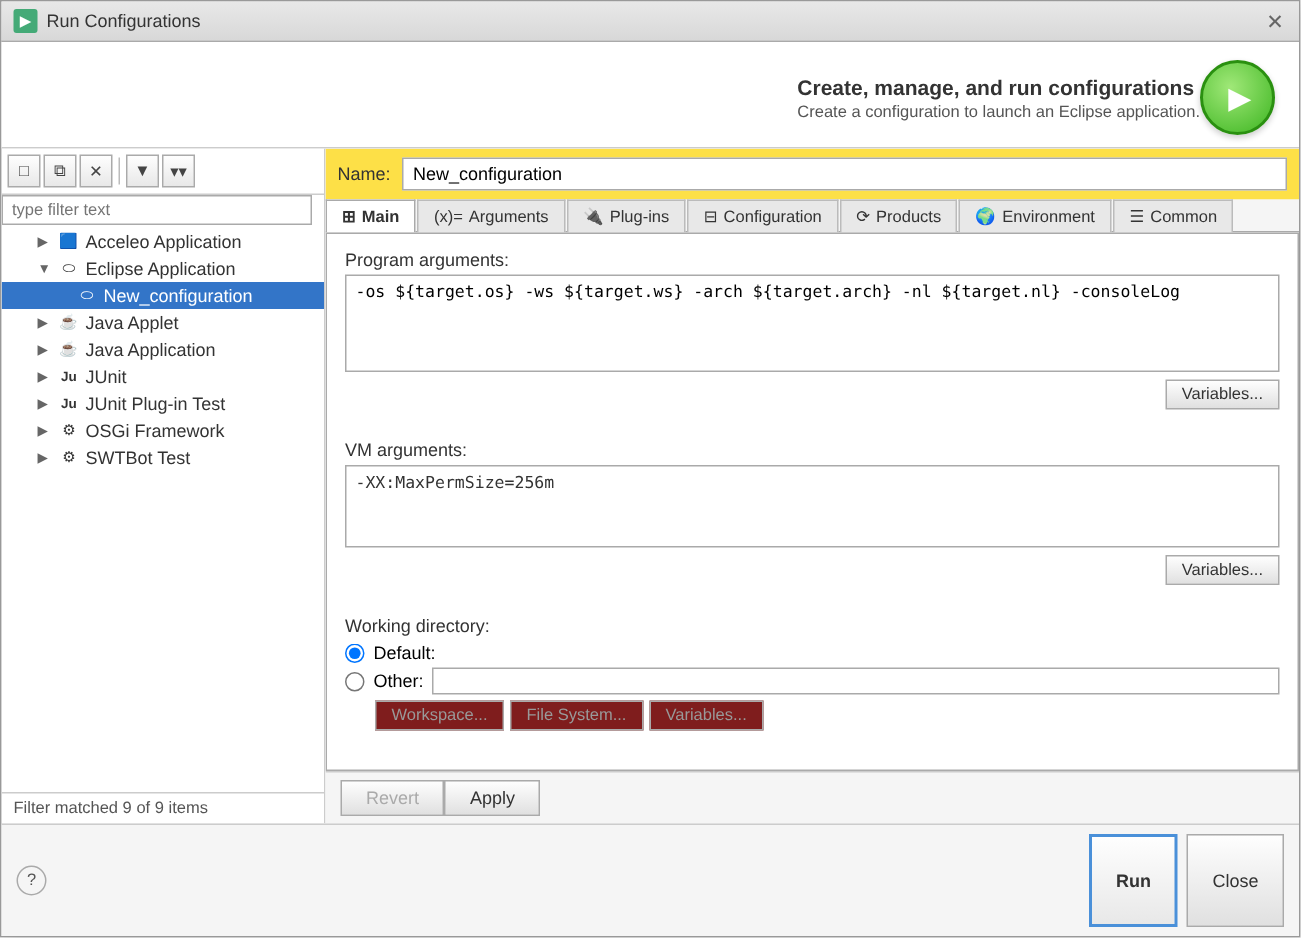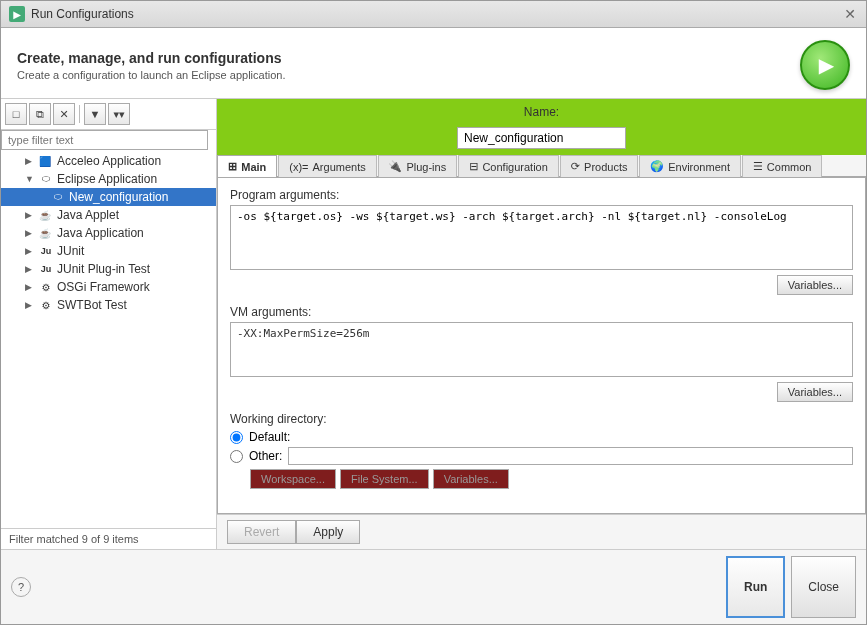--- a/index.html
+++ b/index.html
@@ -58,21 +58,21 @@
       justify-content: center;
       font-size: 14px;
       color: #666;
     }
     .header-section {
       background: white;
       padding: 12px 16px 8px;
       border-bottom: 1px solid #ccc;
       display: flex;
       align-items: center;
-      justify-content: space-between;
+      justify-content: flex-end;
     }
     .header-text h2 {
       font-size: 14px;
       font-weight: bold;
       color: #333;
       margin-bottom: 3px;
     }
     .header-text p {
       font-size: 11px;
       color: #555;
@@ -181,22 +181,21 @@
       background: #f5f5f5;
       display: flex;
       flex-direction: column;
       overflow: hidden;
     }
     .name-row {
       padding: 6px 8px;
       display: flex;
       align-items: center;
       gap: 8px;
-      background: #84cc16;
-      flex-direction: column;
+      background: #fde047;
     }
     .name-label {
       font-size: 12px;
       color: #333;
     }
     .name-input {
       flex: 1;
       padding: 3px 6px;
       border: 1px solid #aaa;
       font-size: 12px;
@@ -232,21 +231,21 @@
     }
     .content-area {
       flex: 1;
       background: white;
       border: 1px solid #aaa;
       margin: 0;
       overflow-y: auto;
       padding: 10px 12px;
       display: flex;
       flex-direction: column;
-      gap: 10px;
+      gap: 20px;
     }
     .section-label {
       font-size: 12px;
       color: #333;
       margin-bottom: 3px;
     }
     .text-area-wrapper {
       position: relative;
     }
     .arg-textarea {

